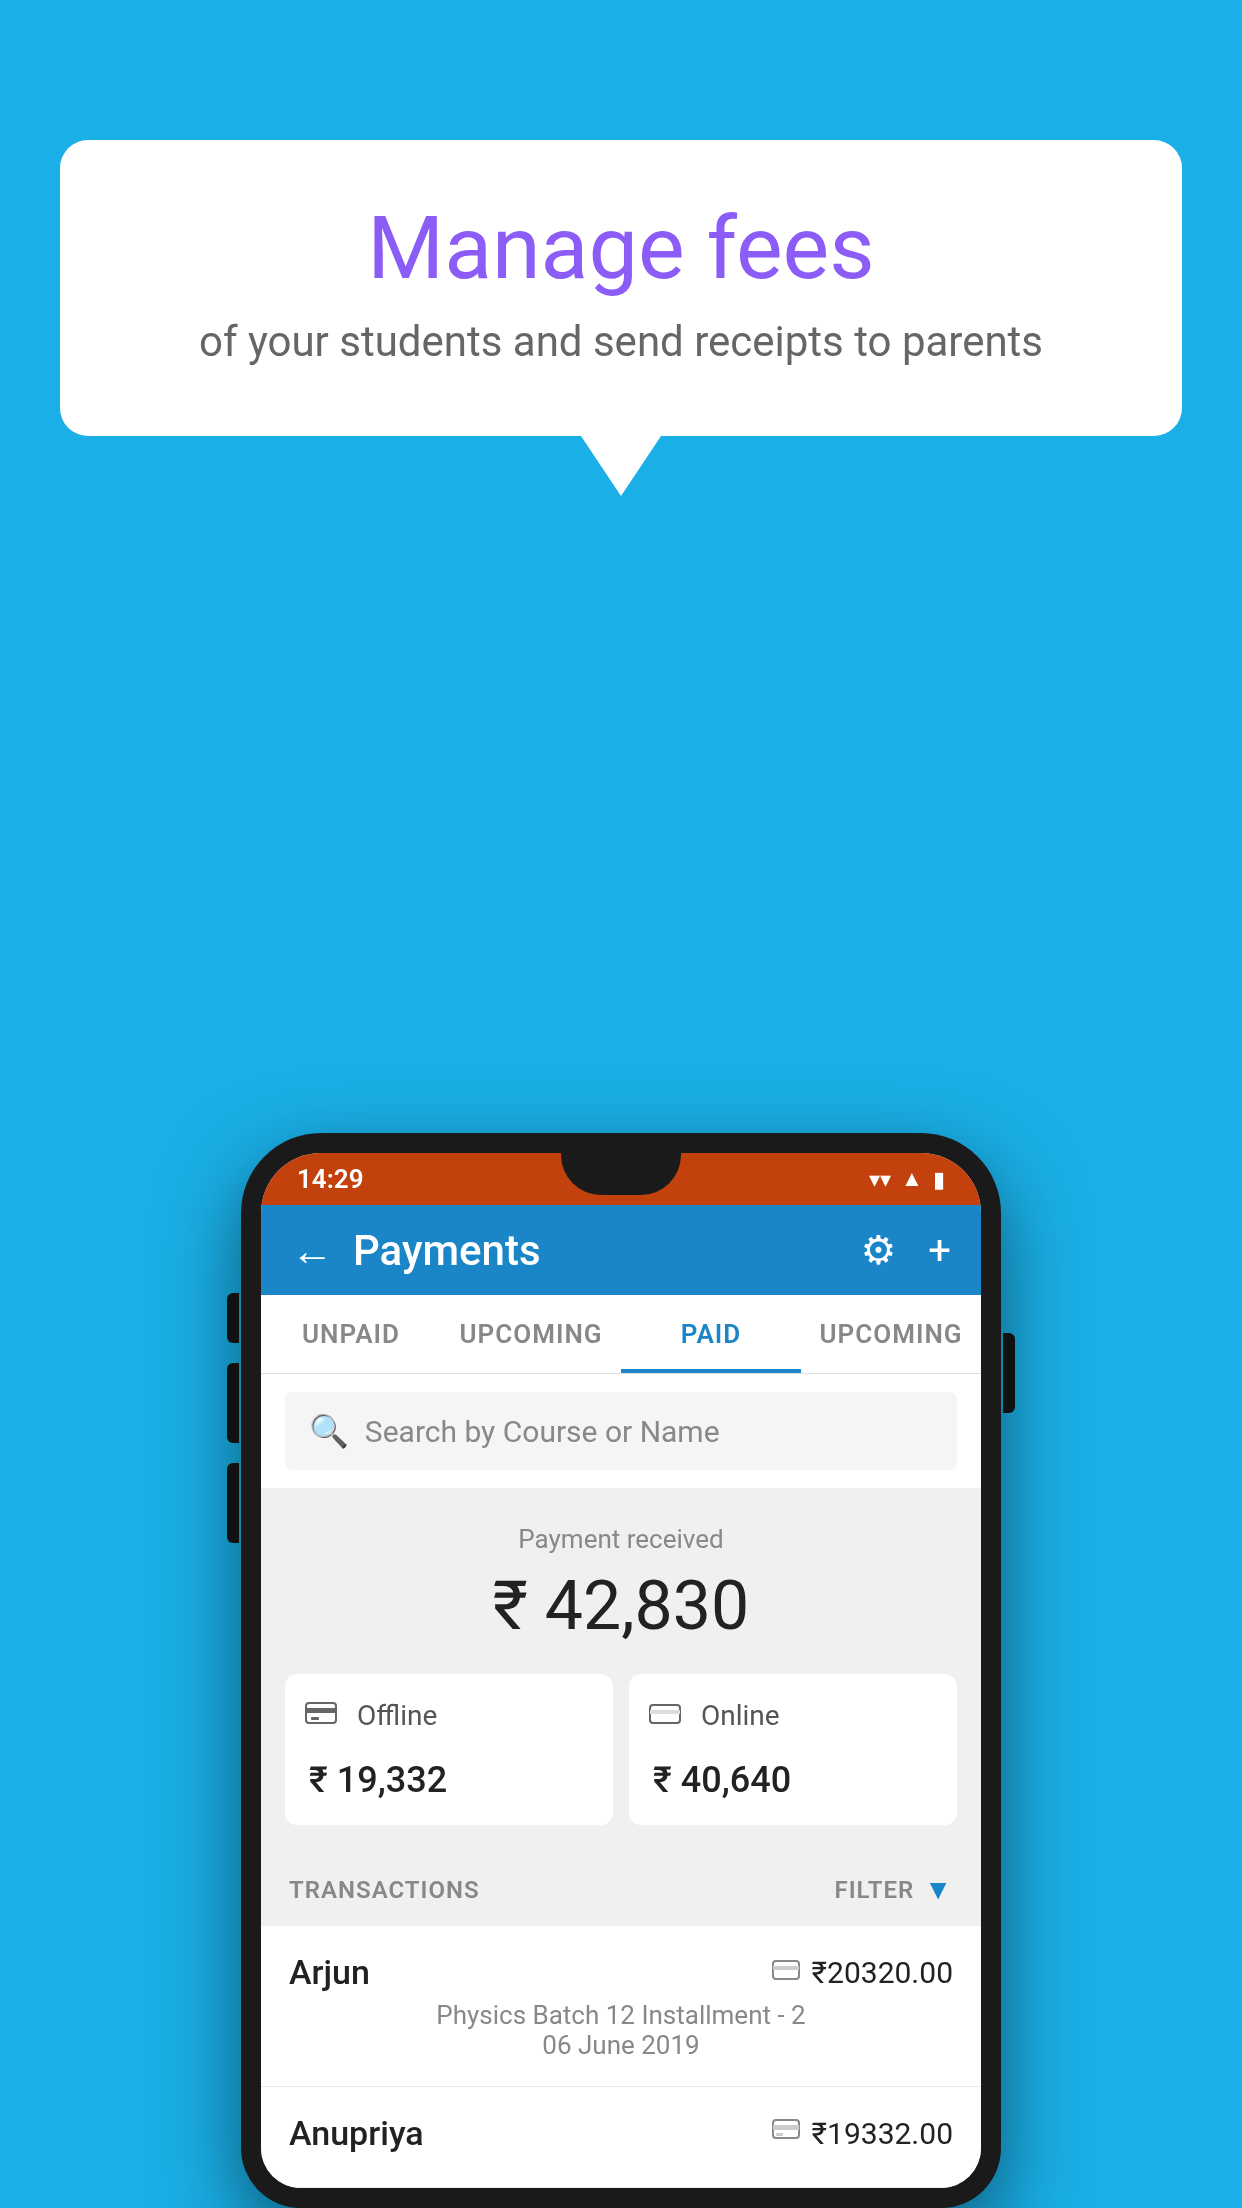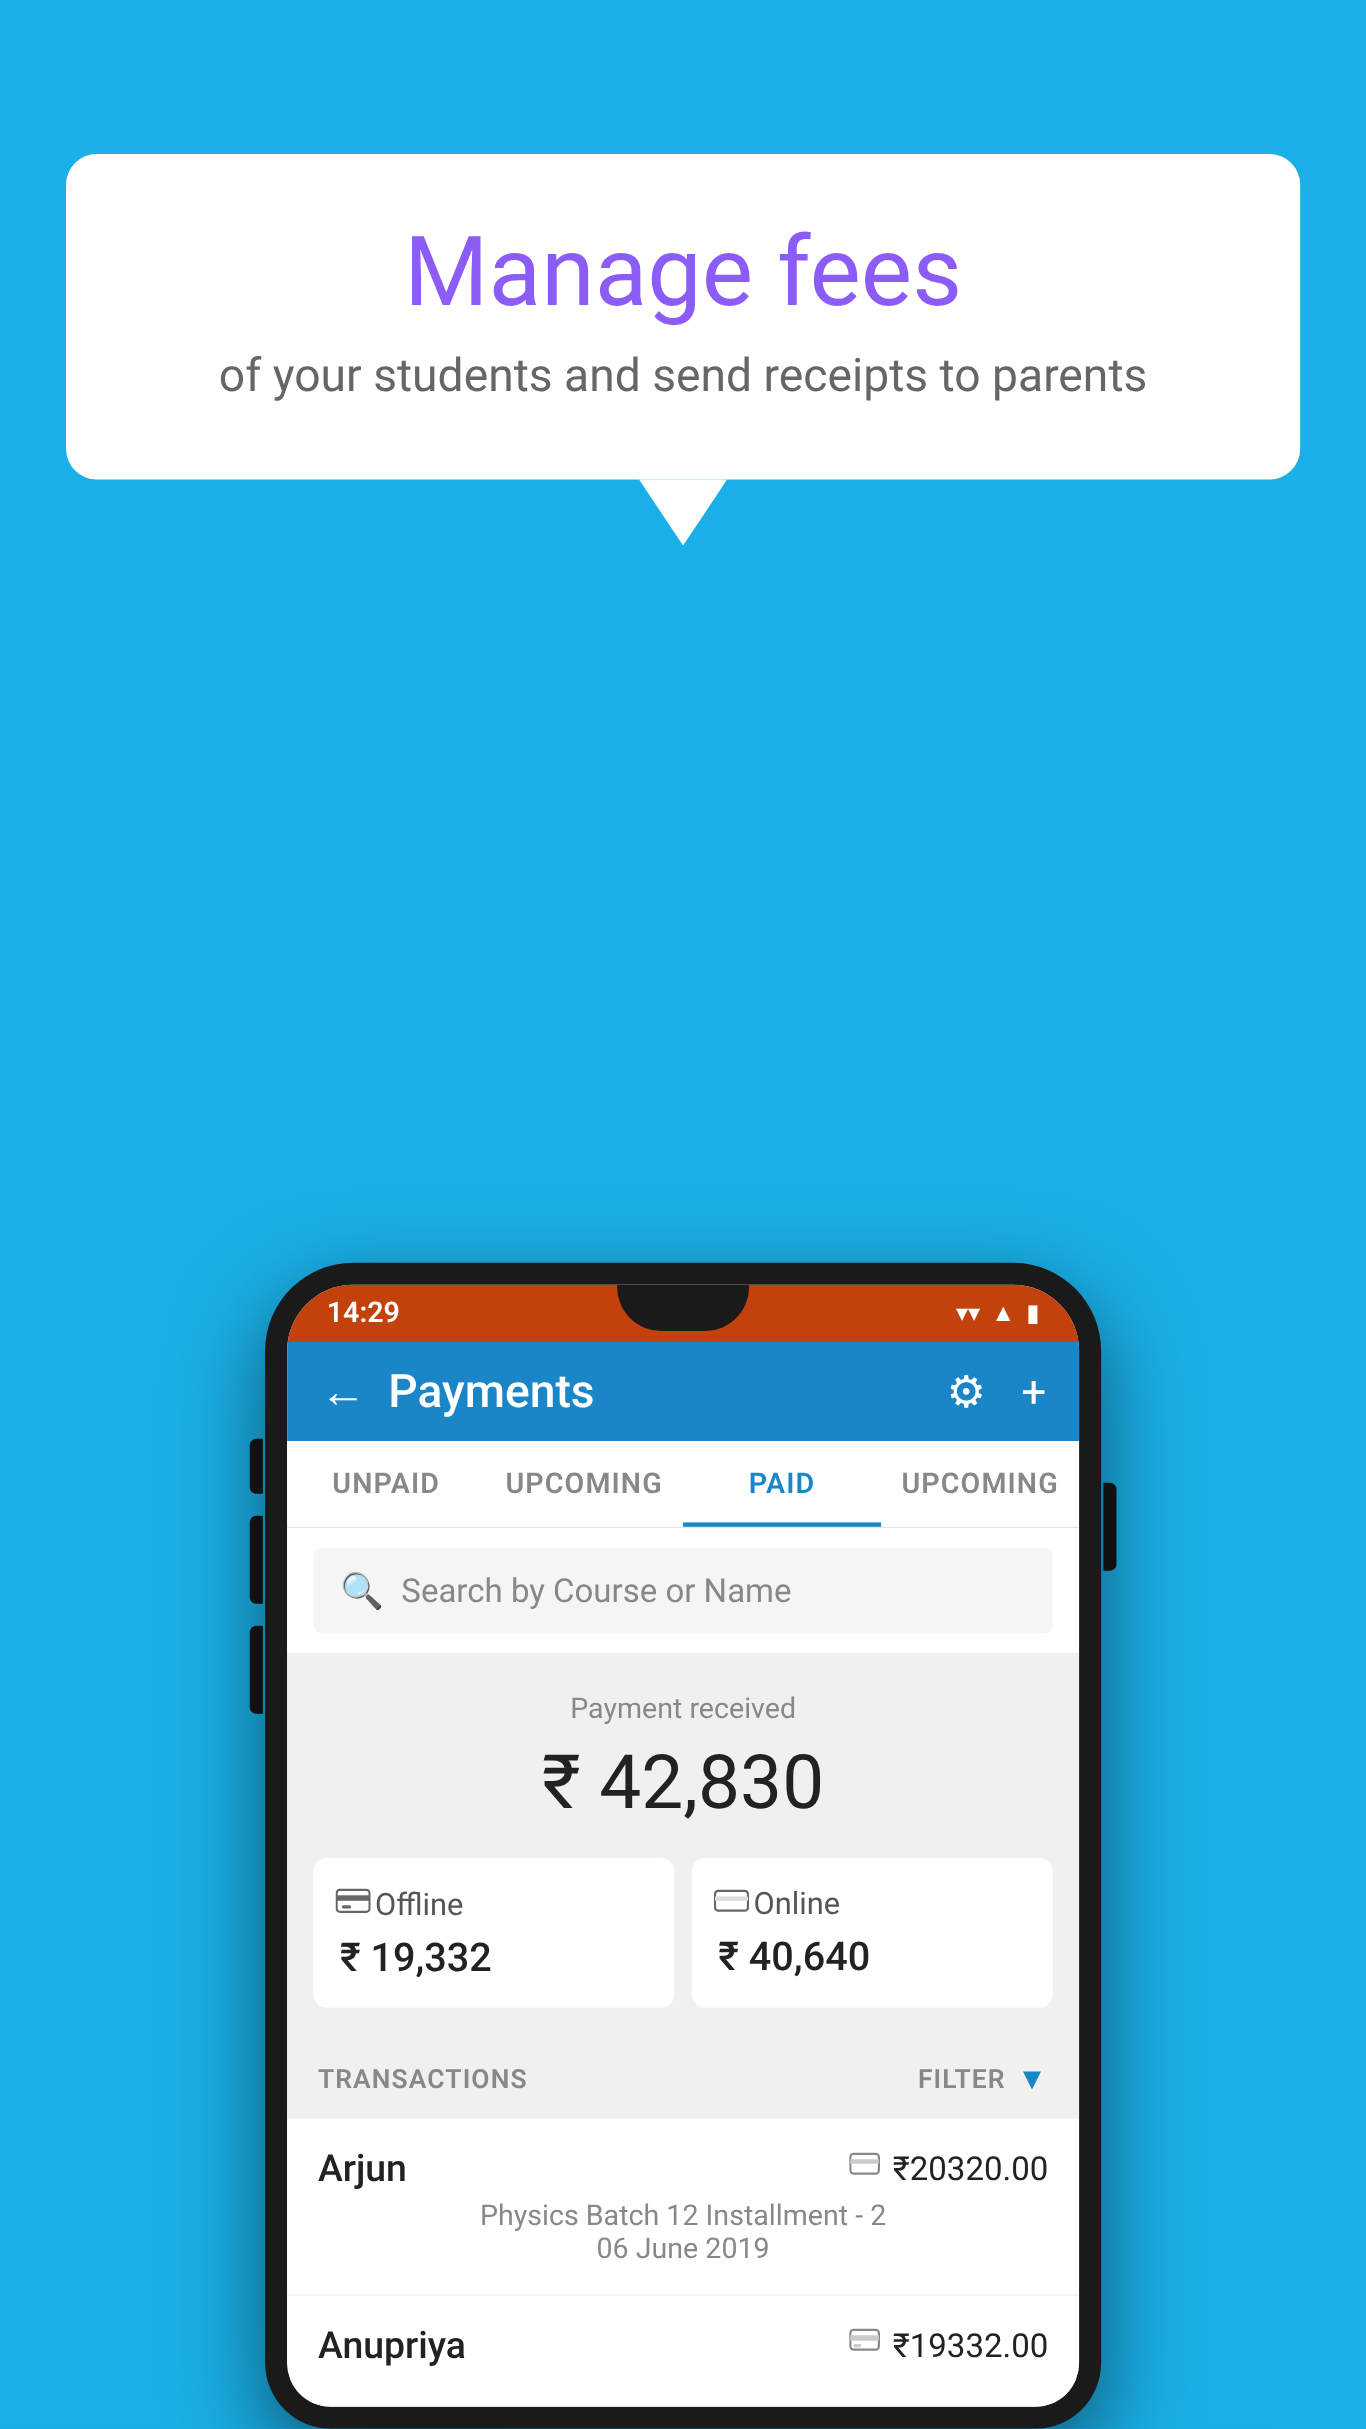--- a/index.html
+++ b/index.html
@@ -245,22 +245,22 @@
       flex: 1;
       background: white;
       border-radius: 12px;
       padding: 24px 20px;
       text-align: left;
     }
 
     .payment-card-header {
       display: flex;
       align-items: center;
-      gap: 4px;
-      margin-bottom: 10px;
+      gap: 20px;
+      margin-bottom: 26px;
     }
 
     .payment-card-icon {
       color: #666;
       font-size: 30px;
     }
 
     .payment-card-type {
       color: #555;
       font-size: 28px;
@@ -319,21 +319,21 @@
     }
 
     .transaction-name {
       font-size: 34px;
       font-weight: 500;
       color: #222;
     }
 
     .transaction-amount-wrap {
       display: flex;
-      align-items: flex-start;
+      align-items: center;
       gap: 12px;
     }
 
     .transaction-type-icon {
       color: #666;
       font-size: 26px;
     }
 
     .transaction-amount {
       font-size: 30px;

